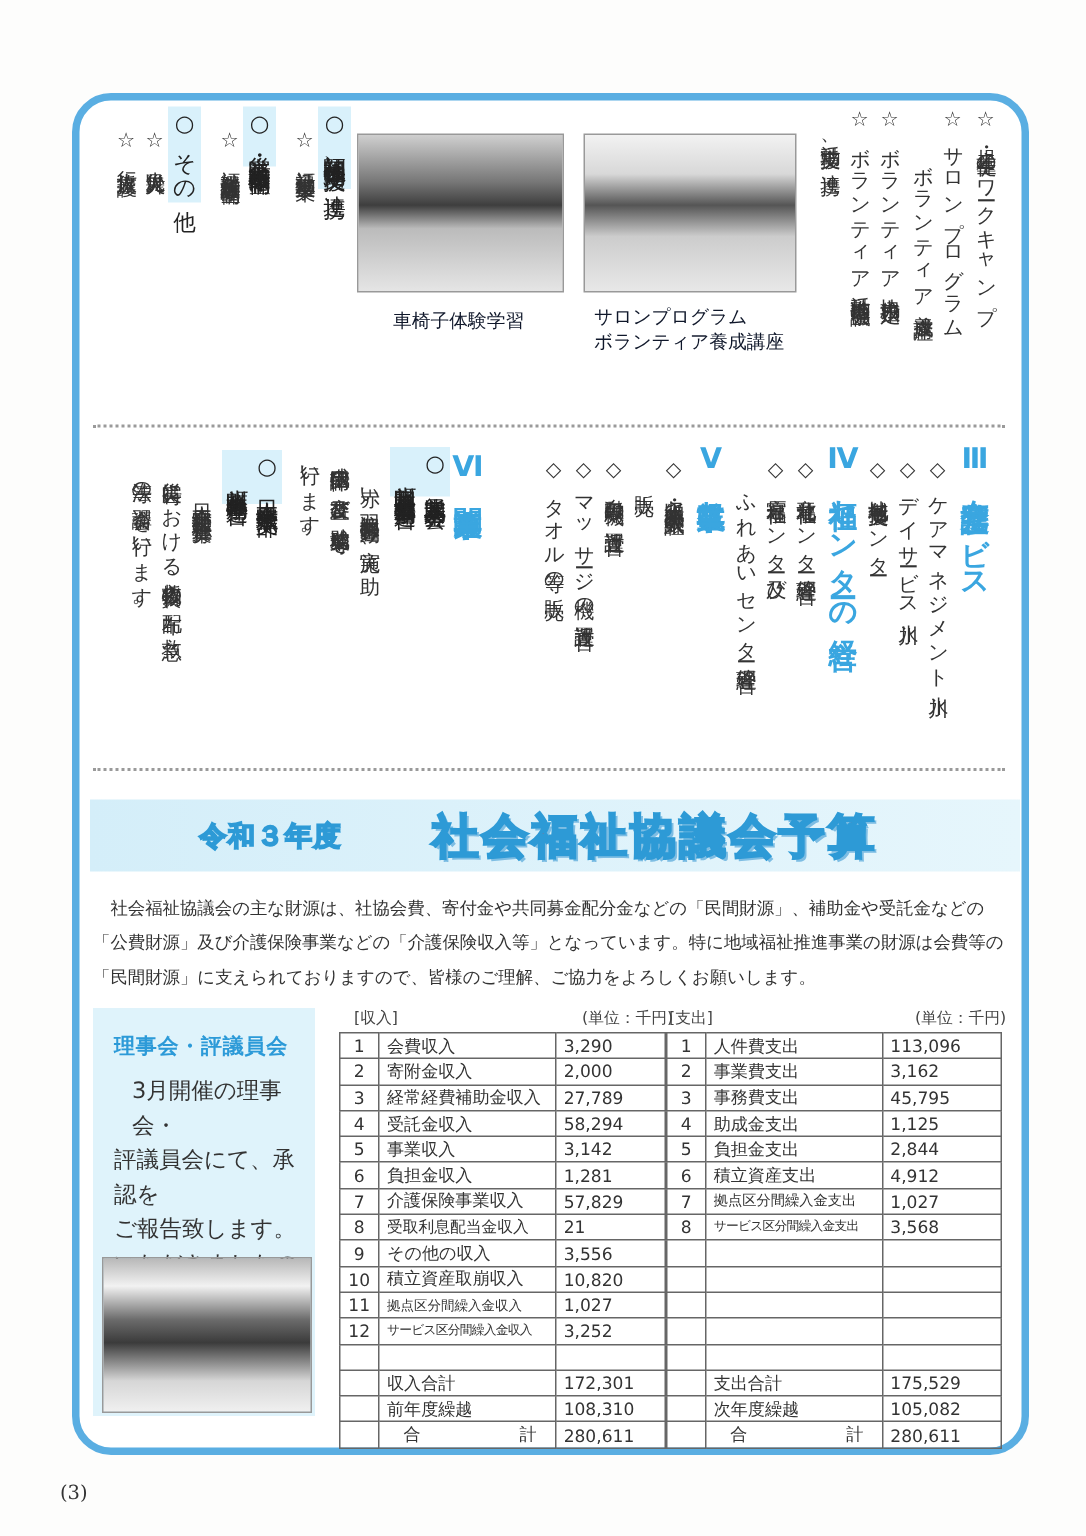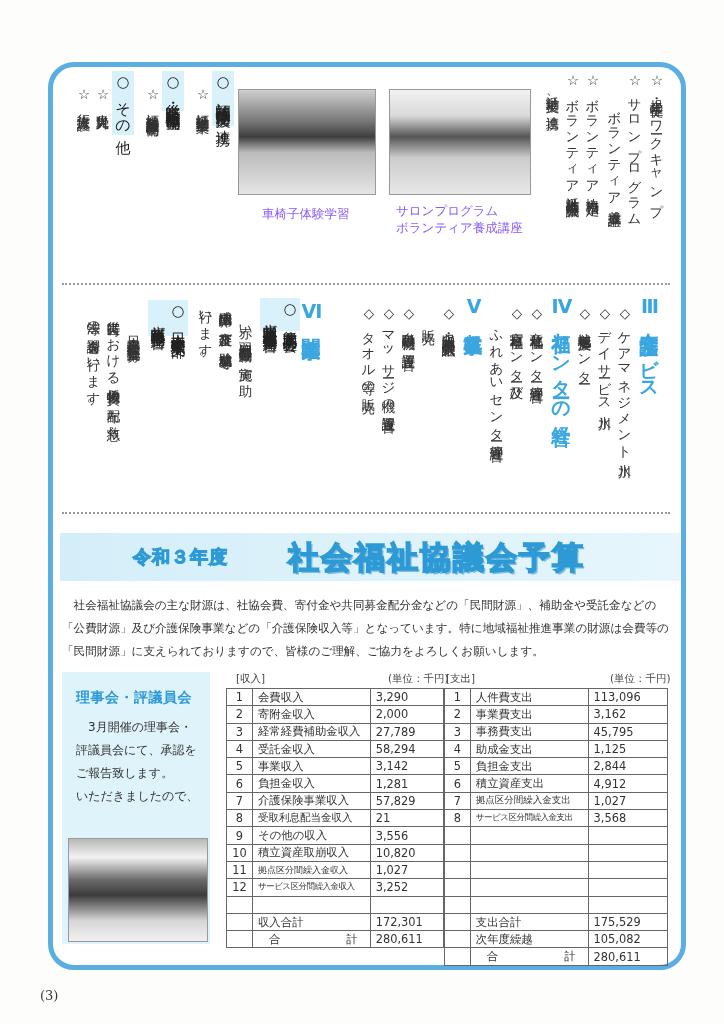--- a/index.html
+++ b/index.html
@@ -28,21 +28,21 @@
     white-space: nowrap;
   }
 
   .photo {
     position: absolute; background: linear-gradient(160deg, #8c8c8c 0%, #3d3d3d 40%, #b3b3b3 70%, #dcdcdc 100%);
     border: 1px solid #999;
   }
   .photo.hall { background: linear-gradient(180deg, #cfcfcf 0%, #777 30%, #3e3e3e 45%, #bbb 60%, #e5e5e5 100%); }
   .photo.salon { background: linear-gradient(180deg, #f2f2f2 0%, #d8d8d8 25%, #555 45%, #ccc 65%, #e8e8e8 100%); }
   .photo.meeting { background: linear-gradient(180deg, #b8b8b8 0%, #f2f2f2 18%, #6b6b6b 40%, #3b3b3b 55%, #d6d6d6 80%, #f0f0f0 100%); }
-  .caption { position: absolute; font-size: 12.5px; color: #8b5cf6; line-height: 17px; white-space: nowrap; }
+  .caption { position: absolute; font-size: 12.5px; color: #0f172a; line-height: 17px; white-space: nowrap; }
 
   .dotline { position: absolute; left: 62px; width: 608px; border-top: 2px dotted #9a9a9a; height: 0; }
 
   .banner {
     position: absolute; left: 60px; top: 533px; width: 620px; height: 48px;
     background: linear-gradient(90deg, #d4eef9 0%, #e6f6fc 100%);
   }
   .banner-small {
     position: absolute; left: 133px; top: 545px; font-size: 18px; font-weight: bold; color: #fff;
     -webkit-text-stroke: 1.2px #2d9ad6; letter-spacing: 1px;
@@ -55,21 +55,21 @@
 
   .intro {
     position: absolute; left: 62px; top: 594px; width: 612px; font-size: 11.6px; line-height: 23px; color: #333;
   }
   .intro p { text-indent: 1em; }
 
   .side-box {
     position: absolute; left: 62px; top: 672px; width: 148px; height: 272px; background: #dff3fb;
   }
   .side-title { position: absolute; left: 76px; top: 689px; font-size: 14px; font-weight: bold; color: #2c9ad8; letter-spacing: 0.5px; }
-  .side-text { position: absolute; left: 76px; top: 716px; width: 130px; font-size: 12px; line-height: 23px; color: #333; }
+  .side-text { position: absolute; left: 76px; top: 716px; width: 130px; font-size: 15px; line-height: 23px; color: #333; }
   .side-text .indent { padding-left: 12px; }
 
   .tbl-label { position: absolute; font-size: 10.5px; color: #444; }
   table.budget {
     position: absolute; border-collapse: collapse; font-size: 11.4px; color: #333;
     border: 1.5px solid #555;
   }
   table.budget td { border: 1px solid #666; height: 17.3px; padding: 0 5px; white-space: nowrap; }
   table.budget td.no { text-align: center; width: 26px; }
   table.budget td.val { text-align: left; }
@@ -246,20 +246,25 @@
         <td></td>
         <td class="val"></td>
       </tr>
     <tr>
         <td class="no"></td>
         <td>収入合計</td>
         <td class="val">172,301</td>
       </tr>
     <tr>
         <td class="no"></td>
+        <td>前年度繰越</td>
+        <td class="val">108,310</td>
+      </tr>
+    <tr>
+        <td class="no"></td>
         <td style="padding:0">
           <div class="total-split">
             <span>合</span>
             <span>計</span>
           </div>
         </td>
         <td class="val">280,611</td>
       </tr>
   </tbody>
 </table>

